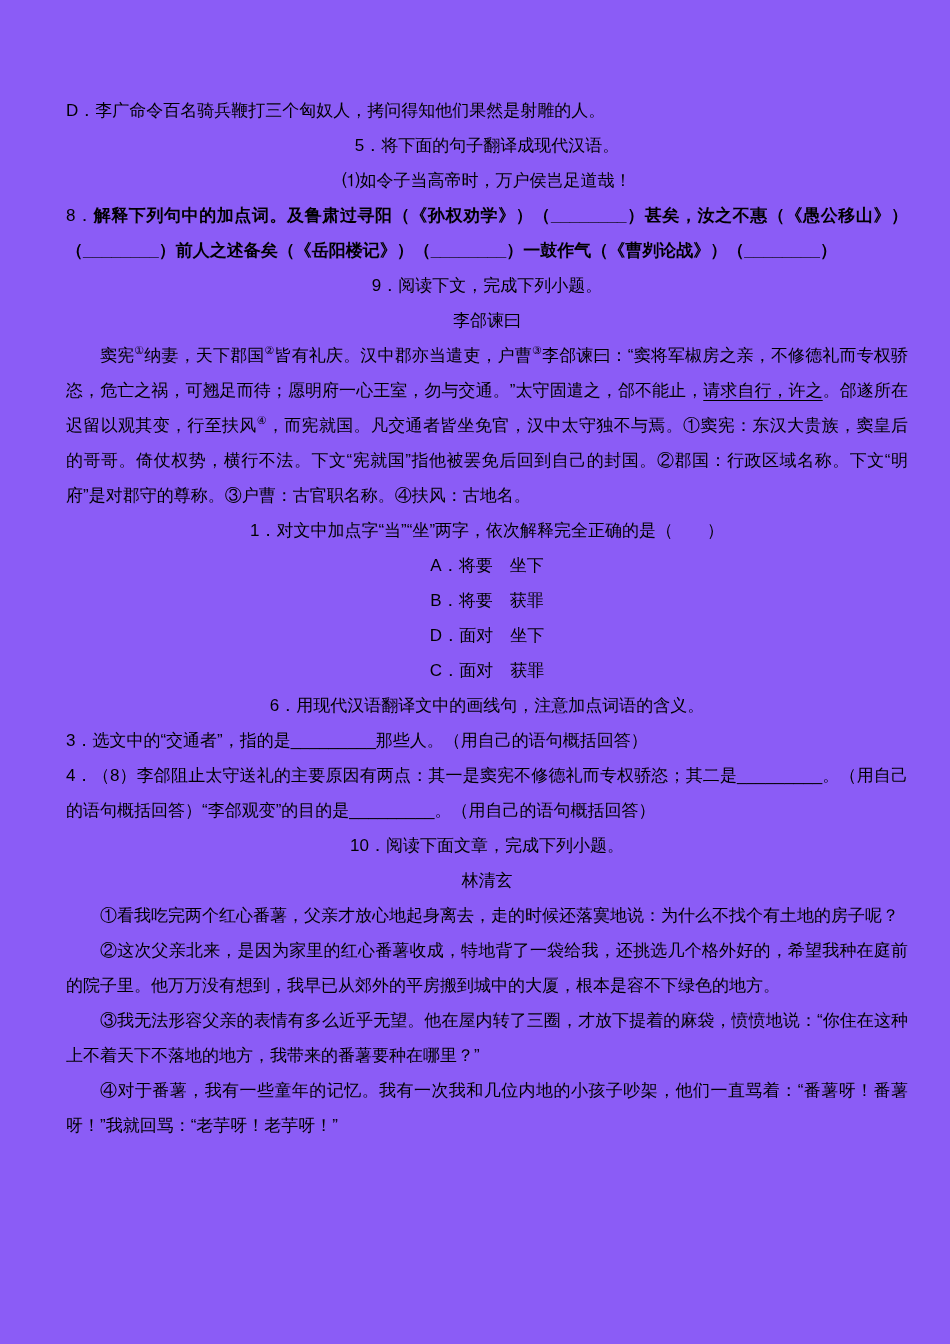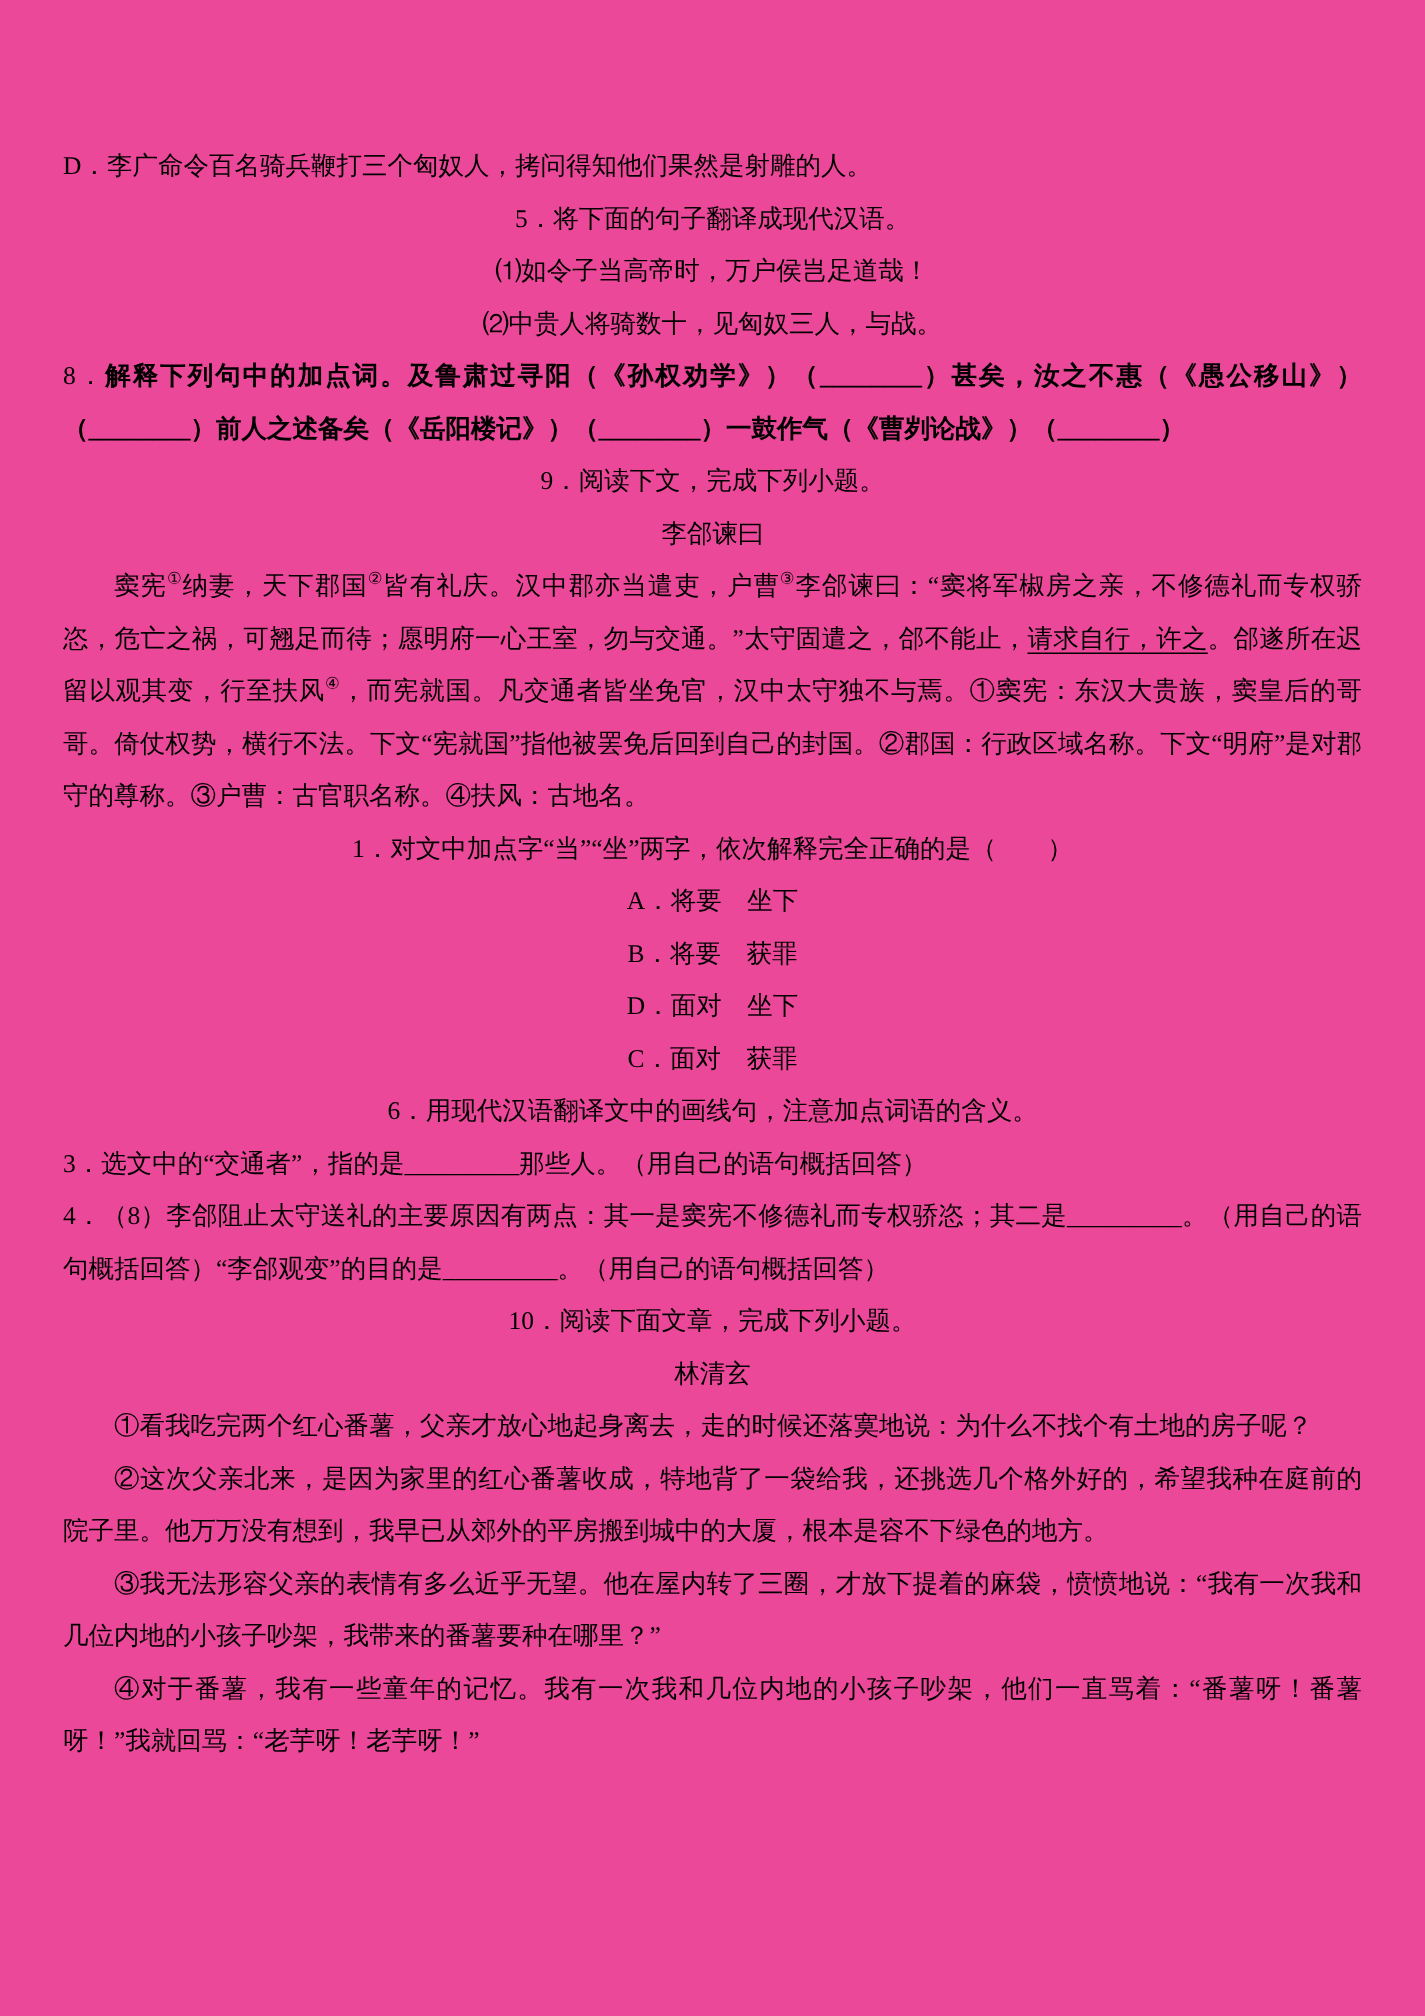--- a/index.html
+++ b/index.html
@@ -1,54 +1,53 @@
 <!DOCTYPE html>
 <html><head>
 <meta charset="utf-8">
 <style>
   html, body { margin: 0; padding: 0; background: #ffffff; }
   .page {
     position: relative;
     width: 950px;
     height: 1344px;
     box-sizing: border-box;
-    padding: 93px 42px 0 42px;
-    background: #ec4899;
+    padding: 93px 42px 0 66px;
+    background: #8b5cf6;
     color: #000000;
-    font-family: Liberation Serif, serif;
+    font-family: Liberation Sans, sans-serif;
     font-size: 17px;
     line-height: 35px;
     overflow: hidden;
   }
   .line { margin: 0; text-align: center; }
   .just { text-align: justify; }
   .indent { text-indent: 2em; }
   .b { font-weight: 700; }
   .u { text-decoration: underline; text-underline-offset: 4px; }
   .sup { font-size: 11px; vertical-align: super; line-height: 0; }
 </style>
 </head>
 <body>
 
 <div class="page">
   <p class="line just">D．李广命令百名骑兵鞭打三个匈奴人，拷问得知他们果然是射雕的人。</p>
   <p class="line">5．将下面的句子翻译成现代汉语。</p>
   <p class="line">⑴如令子当高帝时，万户侯岂足道哉！</p>
-  <p class="line">⑵中贵人将骑数十，见匈奴三人，与战。</p>
   <p class="line just"><span>8．</span><span class="b">解释下列句中的加点词。及鲁肃过寻阳（《孙权劝学》）（________）甚矣，汝之不惠（《愚公移山》）（________）前人之述备矣（《岳阳楼记》）（________）一鼓作气（《曹刿论战》）（________）</span></p>
   <p class="line">9．阅读下文，完成下列小题。</p>
   <p class="line">李郃谏曰</p>
   <p class="line just indent"><span>窦宪</span><span class="sup">①</span><span>纳妻，天下郡国</span><span class="sup">②</span><span>皆有礼庆。汉中郡亦当遣吏，户曹</span><span class="sup">③</span><span>李郃谏曰：“窦将军椒房之亲，不修德礼而专权骄恣，危亡之祸，可翘足而待；愿明府一心王室，勿与交通。”太守固遣之，郃不能止，</span><span class="u">请求自行，许之</span><span>。郃遂所在迟留以观其变，行至扶风</span><span class="sup">④</span><span>，而宪就国。凡交通者皆坐免官，汉中太守独不与焉。①窦宪：东汉大贵族，窦皇后的哥哥。倚仗权势，横行不法。下文“宪就国”指他被罢免后回到自己的封国。②郡国：行政区域名称。下文“明府”是对郡守的尊称。③户曹：古官职名称。④扶风：古地名。</span></p>
   <p class="line">1．对文中加点字“当”“坐”两字，依次解释完全正确的是（　　）</p>
   <p class="line">A．将要　坐下</p>
   <p class="line">B．将要　获罪</p>
   <p class="line">D．面对　坐下</p>
   <p class="line">C．面对　获罪</p>
   <p class="line">6．用现代汉语翻译文中的画线句，注意加点词语的含义。</p>
   <p class="line just">3．选文中的“交通者”，指的是_________那些人。（用自己的语句概括回答）</p>
   <p class="line just">4．（8）李郃阻止太守送礼的主要原因有两点：其一是窦宪不修德礼而专权骄恣；其二是_________。（用自己的语句概括回答）“李郃观变”的目的是_________。（用自己的语句概括回答）</p>
   <p class="line">10．阅读下面文章，完成下列小题。</p>
   <p class="line">林清玄</p>
   <p class="line just indent">①看我吃完两个红心番薯，父亲才放心地起身离去，走的时候还落寞地说：为什么不找个有土地的房子呢？</p>
   <p class="line just indent">②这次父亲北来，是因为家里的红心番薯收成，特地背了一袋给我，还挑选几个格外好的，希望我种在庭前的院子里。他万万没有想到，我早已从郊外的平房搬到城中的大厦，根本是容不下绿色的地方。</p>
-  <p class="line just indent">③我无法形容父亲的表情有多么近乎无望。他在屋内转了三圈，才放下提着的麻袋，愤愤地说：“我有一次我和几位内地的小孩子吵架，我带来的番薯要种在哪里？”</p>
+  <p class="line just indent">③我无法形容父亲的表情有多么近乎无望。他在屋内转了三圈，才放下提着的麻袋，愤愤地说：“你住在这种上不着天下不落地的地方，我带来的番薯要种在哪里？”</p>
   <p class="line just indent">④对于番薯，我有一些童年的记忆。我有一次我和几位内地的小孩子吵架，他们一直骂着：“番薯呀！番薯呀！”我就回骂：“老芋呀！老芋呀！”</p>
 </div>
 
 </body></html>

